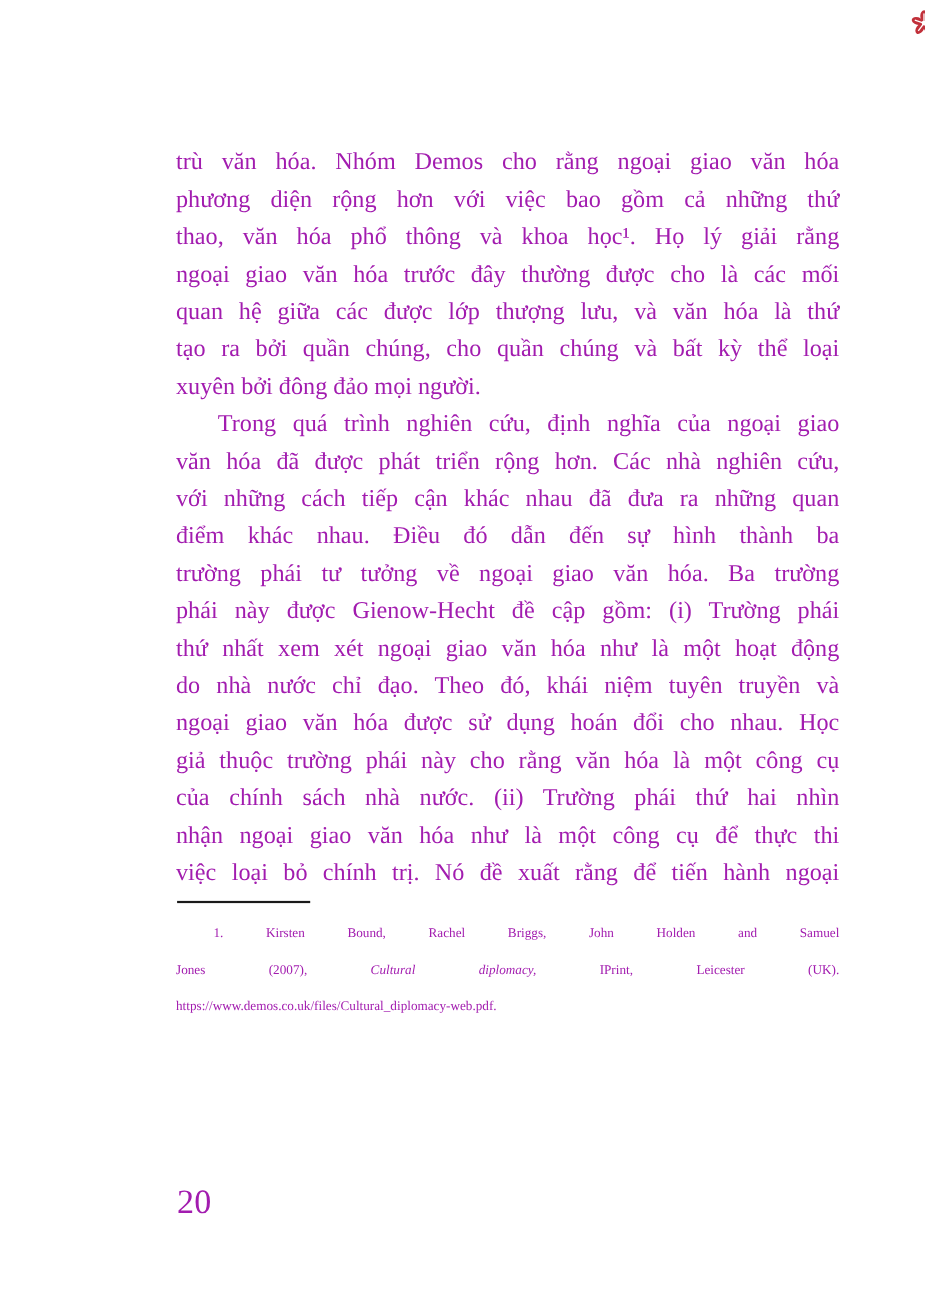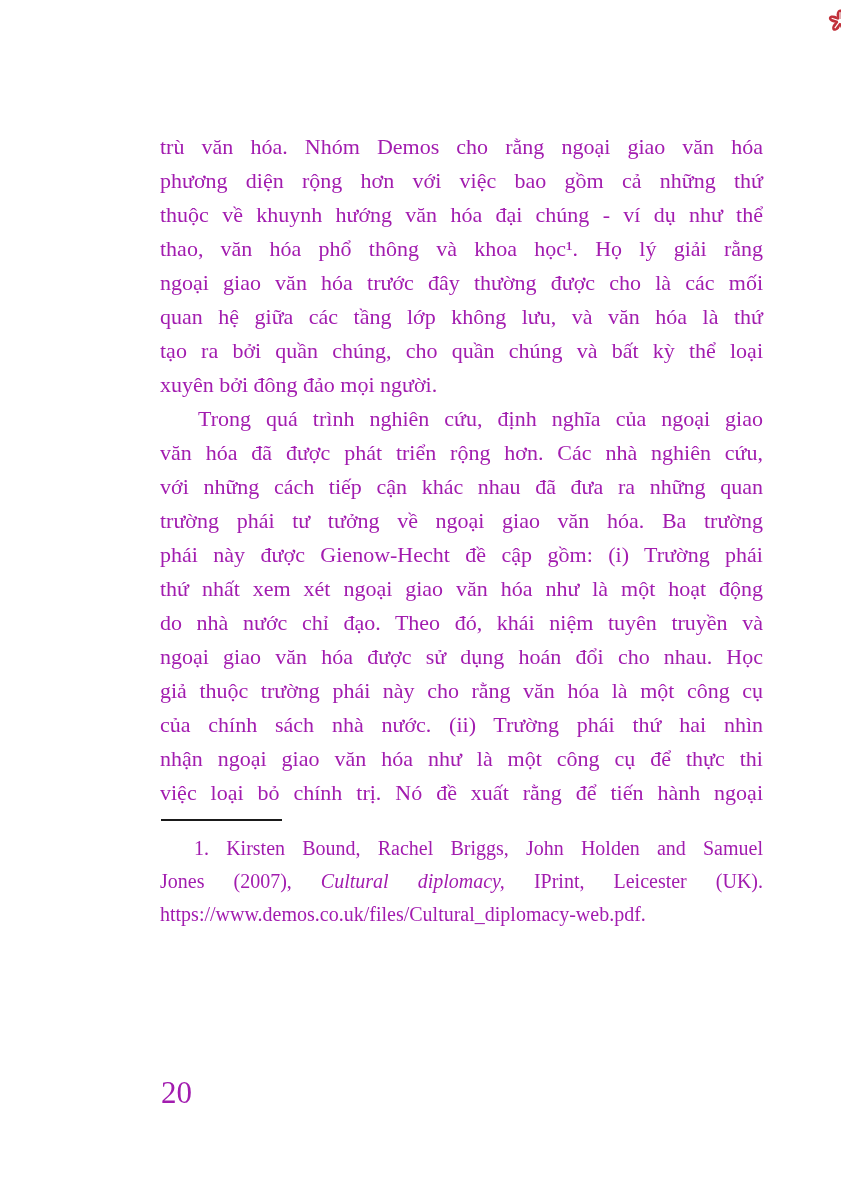--- a/index.html
+++ b/index.html
@@ -47,21 +47,21 @@
   .footnote {
     margin-top: 9px;
   }
   .footnote-rule {
     width: 121px;
     height: 0;
     border-top: 2px solid #1a1a1a;
     margin: 0 0 11px 1px;
   }
   .fline {
-    font-size: 20px;
+    font-size: 12px;
     line-height: 33px;
     min-height: 33px;
     text-align: justify;
     text-align-last: justify;
   }
   .fline.indent-fn {
     text-indent: 34px;
   }
   .fline.para-end {
     text-align-last: left;
@@ -100,32 +100,32 @@
         <rect x="11.4" y="3.2" width="1.2" height="8" transform="rotate(288 12 12)"></rect>
       </g>
     </svg>
   </div>
 
   <main class="content">
 
     <section>
       <div class="line">trù văn hóa. Nhóm Demos cho rằng ngoại giao văn hóa</div>
       <div class="line">phương diện rộng hơn với việc bao gồm cả những thứ</div>
-      <div class="line">thuộc về khuynh hướng văn hóa đại chúng - ví dụ như thể</div>
       <div class="line">thao, văn hóa phổ thông và khoa học¹. Họ lý giải rằng</div>
       <div class="line">ngoại giao văn hóa trước đây thường được cho là các mối</div>
-      <div class="line">quan hệ giữa các tầng lớp không lưu, và văn hóa là thứ</div>
+      <div class="line">quan hệ giữa các được lớp thượng lưu, và văn hóa là thứ</div>
       <div class="line">tạo ra bởi quần chúng, cho quần chúng và bất kỳ thể loại</div>
       <div class="line para-end">xuyên bởi đông đảo mọi người.</div>
     </section>
 
     <section>
       <div class="line indent">Trong quá trình nghiên cứu, định nghĩa của ngoại giao</div>
       <div class="line">văn hóa đã được phát triển rộng hơn. Các nhà nghiên cứu,</div>
       <div class="line">với những cách tiếp cận khác nhau đã đưa ra những quan</div>
+      <div class="line">điểm khác nhau. Điều đó dẫn đến sự hình thành ba</div>
       <div class="line">trường phái tư tưởng về ngoại giao văn hóa. Ba trường</div>
       <div class="line">phái này được Gienow-Hecht đề cập gồm: (i) Trường phái</div>
       <div class="line">thứ nhất xem xét ngoại giao văn hóa như là một hoạt động</div>
       <div class="line">do nhà nước chỉ đạo. Theo đó, khái niệm tuyên truyền và</div>
       <div class="line">ngoại giao văn hóa được sử dụng hoán đổi cho nhau. Học</div>
       <div class="line">giả thuộc trường phái này cho rằng văn hóa là một công cụ</div>
       <div class="line">của chính sách nhà nước. (ii) Trường phái thứ hai nhìn</div>
       <div class="line">nhận ngoại giao văn hóa như là một công cụ để thực thi</div>
       <div class="line">việc loại bỏ chính trị. Nó đề xuất rằng để tiến hành ngoại</div>
     </section>

